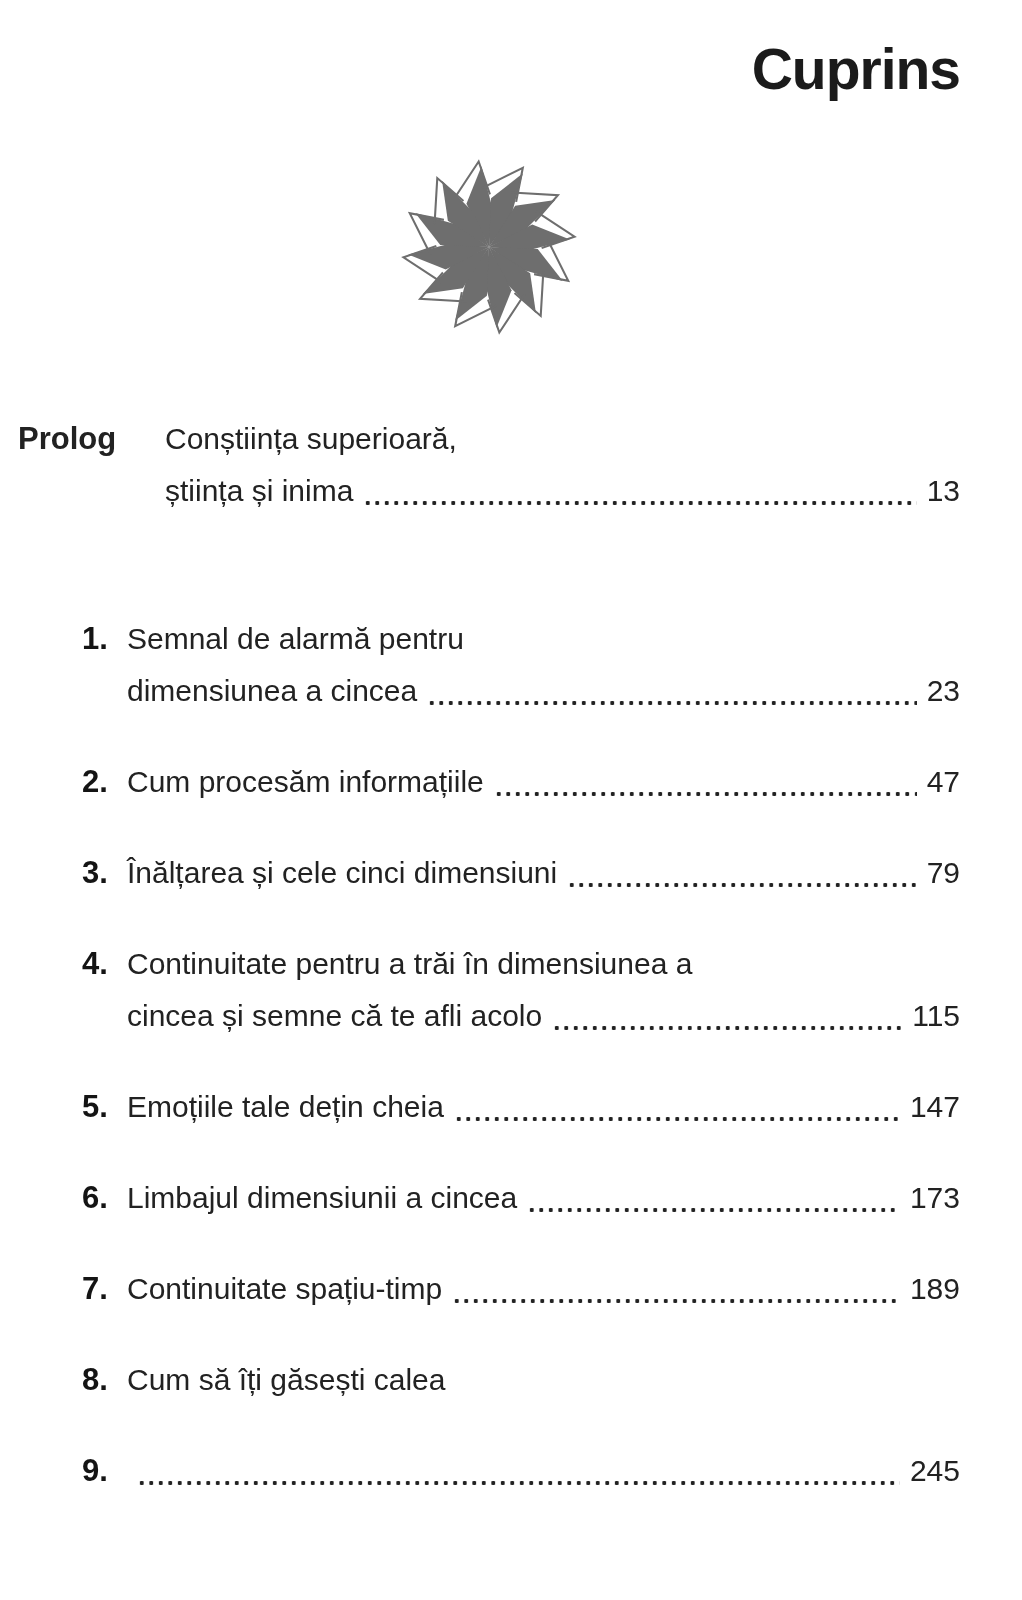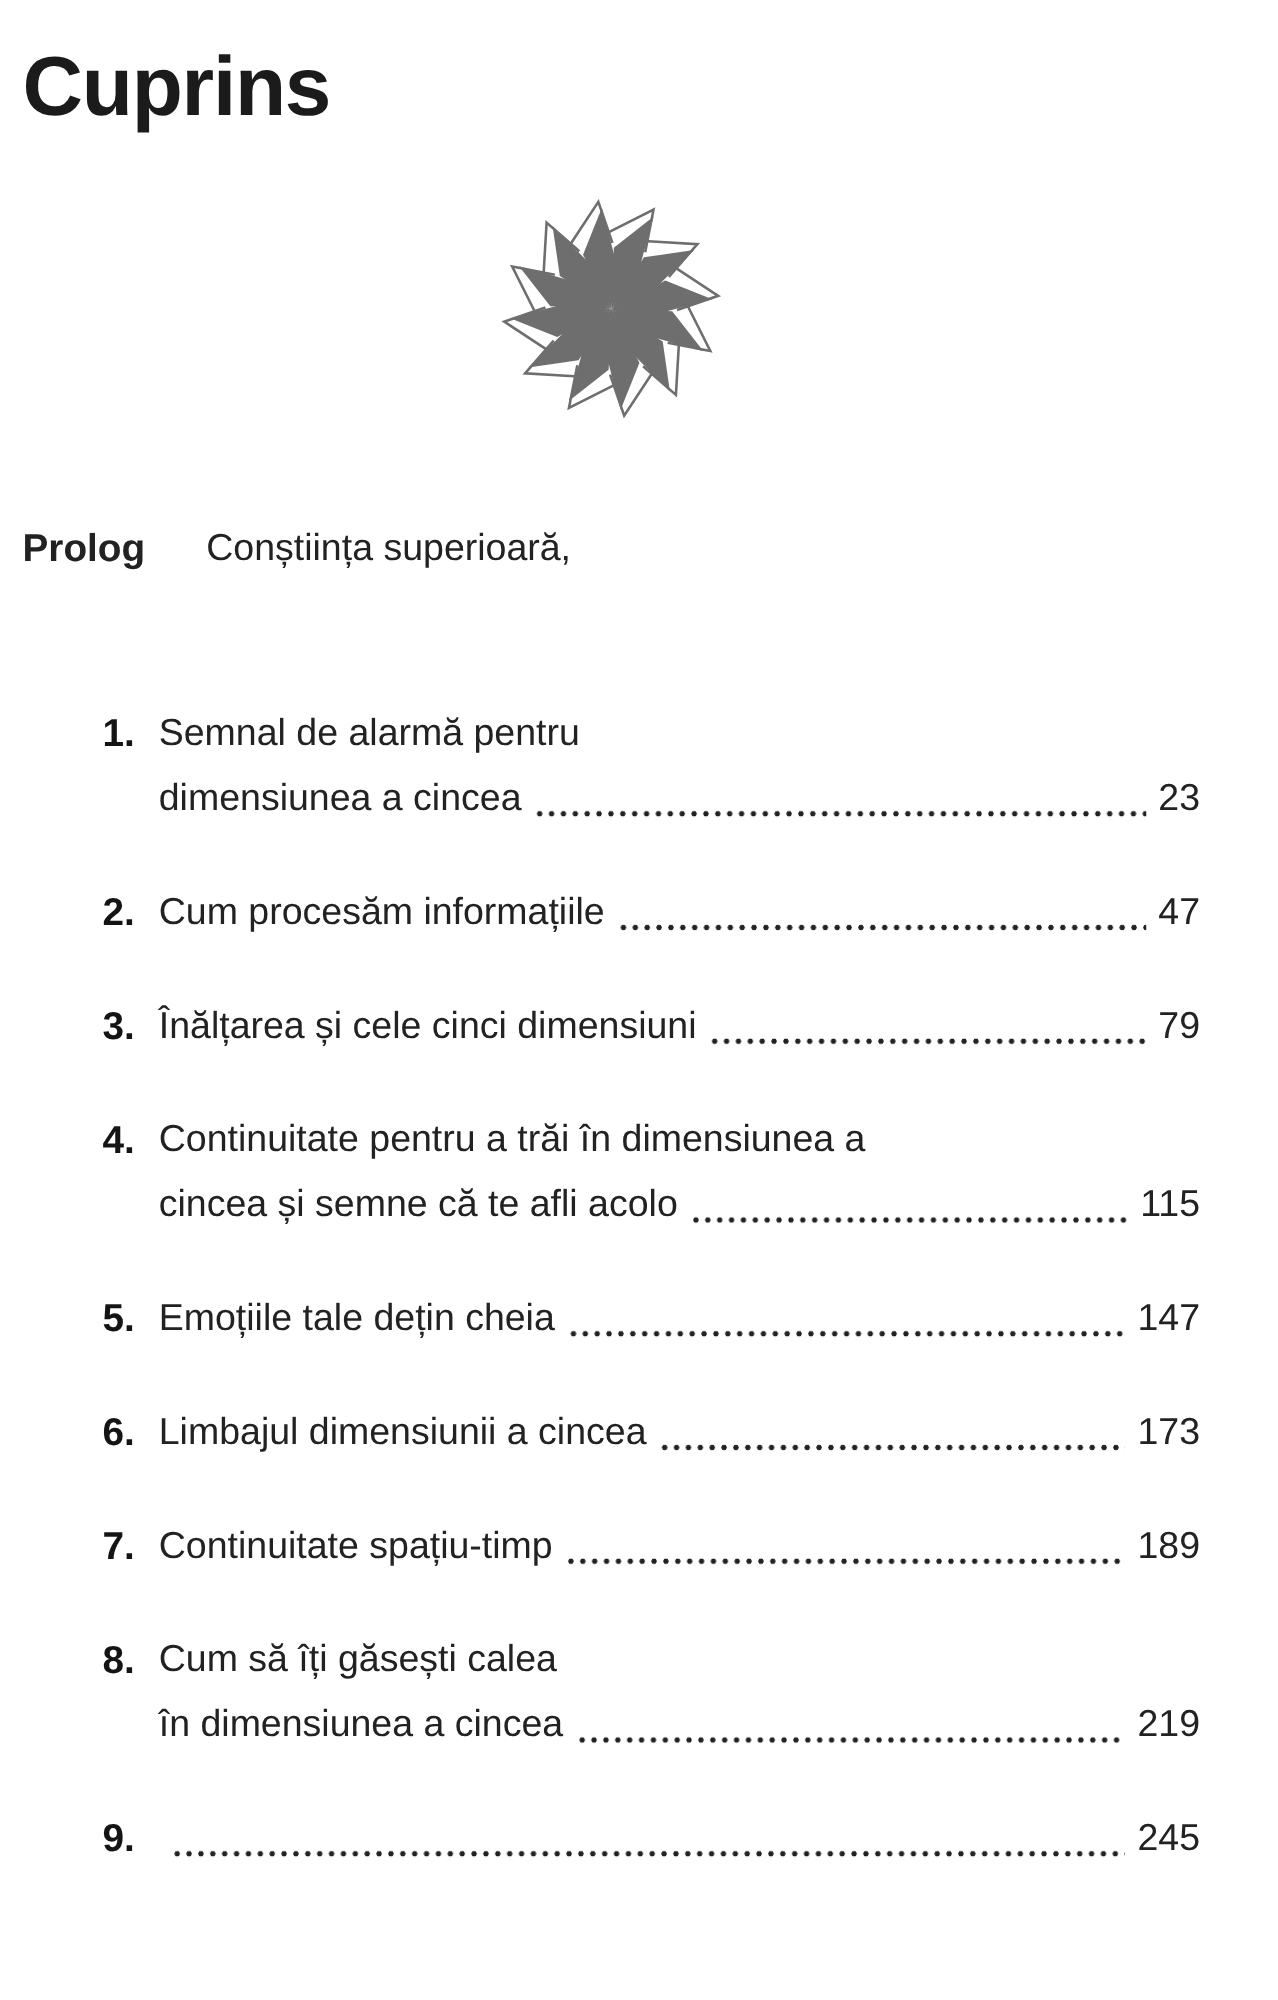--- a/index.html
+++ b/index.html
@@ -13,22 +13,22 @@
     height: 1600px;
     margin: 0 auto;
     background: #ffffff;
     overflow: hidden;
     box-sizing: border-box;
     padding: 22px 62px 0 18px;
     font-family: "Liberation Sans", "DejaVu Sans", sans-serif;
     color: #1f1f1f;
   }
   .title {
-    text-align: left;
-    font-size: 67px;
+    text-align: right;
+    font-size: 57px;
     font-weight: 700;
     letter-spacing: -1px;
     color: #1b1b1b;
     line-height: 95px;
     margin: 0;
   }
   .ornament-wrap {
     text-align: center;
     margin-top: 36px;
     height: 190px;
@@ -117,20 +117,25 @@
   </div>
 
   <div class="toc">
 
     <div class="prolog">
       <span class="prolog-label">Prolog</span>
       <div class="entry-body">
         <div class="line">
           <span class="t">Conștiința superioară,</span>
         </div>
+        <div class="line">
+          <span class="t">știința și inima</span>
+          <span class="leader"></span>
+          <span class="pg">13</span>
+        </div>
       </div>
     </div>
 
     <div class="chapters">
   <div class="chapter">
     <span class="num">1.</span>
     <div class="entry-body">
       <div class="line">
         <span class="t">Semnal de alarmă pentru</span>
         <span class="leader hidden"></span>
@@ -221,25 +226,20 @@
   </div>
 
   <div class="chapter">
     <span class="num">8.</span>
     <div class="entry-body">
       <div class="line">
         <span class="t">Cum să îți găsești calea</span>
         <span class="leader hidden"></span>
         <span class="pg"></span>
       </div>
-      <div class="line">
-        <span class="t">în dimensiunea a cincea</span>
-        <span class="leader"></span>
-        <span class="pg">219</span>
-      </div>
     </div>
   </div>
 
   <div class="chapter">
     <span class="num">9.</span>
     <div class="entry-body">
       <div class="line">
         <span class="leader"></span>
         <span class="pg">245</span>
       </div>

